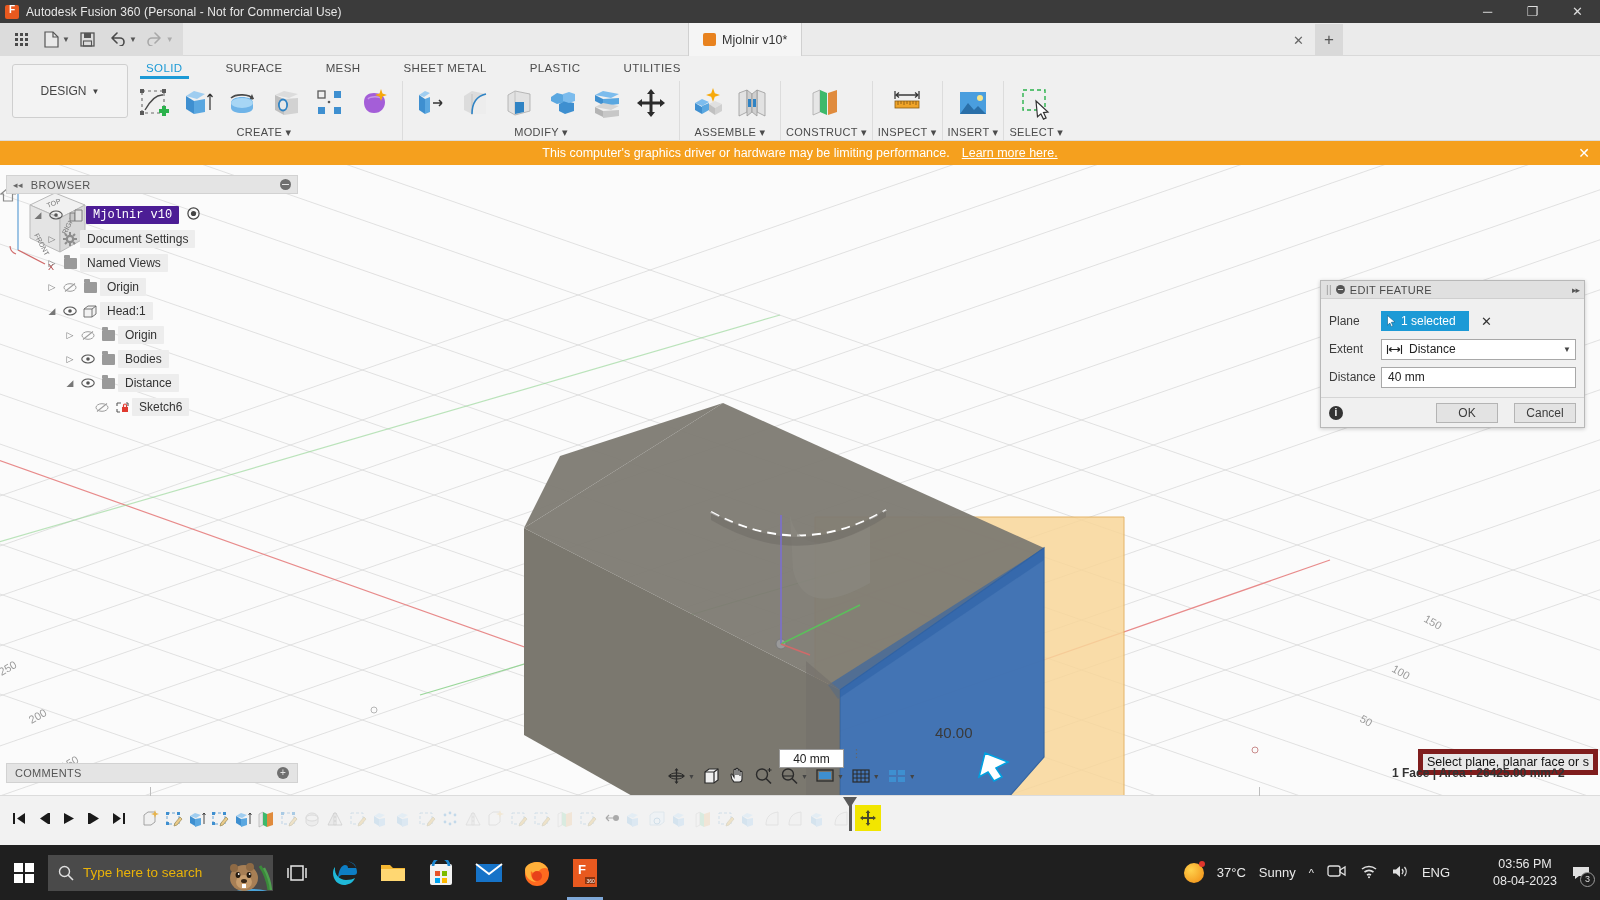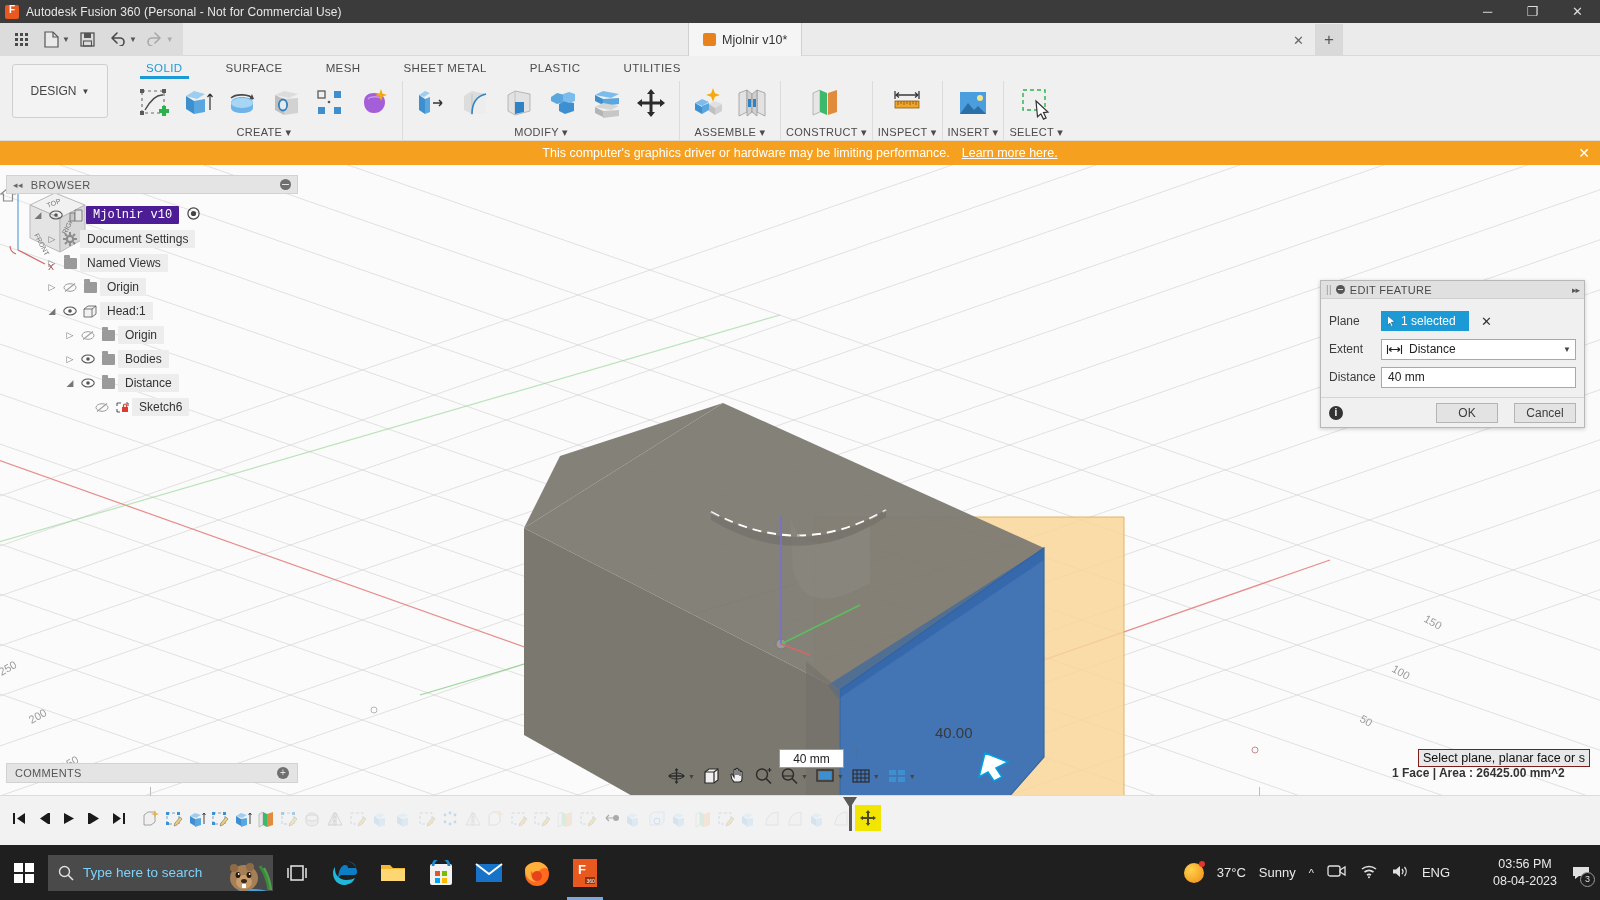--- a/index.html
+++ b/index.html
@@ -55,21 +55,21 @@
   .circ{width:16px;height:16px;border:1.6px solid #5a5a5a;border-radius:50%;position:relative;}
   .circ::after{content:"";position:absolute;left:6px;top:3px;width:1.4px;height:5px;background:#5a5a5a;}
   .circ::before{content:"";position:absolute;left:7px;top:7px;width:4px;height:1.4px;background:#5a5a5a;}
   .qmark{width:16px;height:16px;border:1.6px solid #5a5a5a;border-radius:50%;font-size:11px;display:flex;align-items:center;justify-content:center;color:#5a5a5a;font-weight:bold;}
   .avatar{width:20px;height:20px;border-radius:50%;background:#8a9bab;position:relative;overflow:hidden;}
   .avatar::after{content:"";position:absolute;width:8px;height:8px;border-radius:50%;background:#4e5f70;left:6px;top:3px;}
   .avatar::before{content:"";position:absolute;width:16px;height:9px;border-radius:8px 8px 0 0;background:#4e5f70;left:2px;top:12px;}
 
   
   .ribbon{position:absolute;top:56px;left:0;width:1600px;height:85px;background:#f0f0f0;border-bottom:1px solid #dcdcdc;}
-  .design-btn{position:absolute;left:12px;top:8px;width:96px;height:54px;border:1px solid #cfcfcf;border-radius:3px;background:#f3f3f3;display:flex;align-items:center;justify-content:center;font-size:12px;color:#444;}
+  .design-btn{position:absolute;left:12px;top:8px;width:116px;height:54px;border:1px solid #cfcfcf;border-radius:3px;background:#f3f3f3;display:flex;align-items:center;justify-content:center;font-size:12px;color:#444;}
   .tabs{position:absolute;left:132px;top:3px;display:flex;gap:15px;}
   .tabs .tab{padding:3px 14px 5px;font-size:11.5px;color:#4b4b4b;letter-spacing:.4px;position:relative;}
   .tabs .tab.active{color:#1c9ad6;}
   .tabs .tab.active::after{content:"";position:absolute;left:8px;right:8px;bottom:0;height:3px;background:#1c9ad6;}
   .panels{position:absolute;left:126px;top:24px;display:flex;align-items:flex-end;height:60px;}
   .panel{display:flex;flex-direction:column;align-items:center;padding:0 5px;position:relative;}
   .panel+.panel{border-left:1px solid #dcdcdc;}
   .prow{display:flex;align-items:center;gap:2px;height:44px;padding:0 2px;}
   .pbtn{width:42px;height:42px;display:flex;align-items:center;justify-content:center;}
   .plabel{font-size:11px;color:#4b4b4b;letter-spacing:.3px;height:15px;line-height:15px;}
@@ -117,21 +117,21 @@
   .sel-input{flex:1;height:21px;background:#fff;border:1px solid #a8a8a8;display:flex;align-items:center;padding:0 4px;gap:6px;font-size:12px;color:#222;position:relative;}
   .sel-input .cv{margin-left:auto;font-size:8px;color:#444;}
   .txt-input{flex:1;height:21px;background:#fff;border:1px solid #a8a8a8;display:flex;align-items:center;padding:0 6px;font-size:12px;color:#222;}
   .dlg .ft{border-top:1px solid #d5d5d5;height:30px;display:flex;align-items:center;padding:0 8px;}
   .info-ic{width:14px;height:14px;border-radius:50%;background:#333;color:#fff;font-size:10px;font-weight:bold;display:flex;align-items:center;justify-content:center;}
   .dlgbtn{width:62px;height:20px;background:#e3e3e3;border:1px solid #b4b4b4;font-size:12px;color:#3c3c3c;display:flex;align-items:center;justify-content:center;}
   .dlg .ft .spacer{margin-left:auto;}
   .dlg .ft .dlgbtn+ .dlgbtn{margin-left:16px;}
 
   
-  .tooltip{position:absolute;left:1418px;top:749px;background:#e8e8e8;border:1px solid #7f1d1d;padding:1px 4px;font-size:12.5px;color:#111;white-space:nowrap;}
+  .tooltip{position:absolute;left:1418px;top:749px;background:#e8e8e8;border:5px solid #7f1d1d;padding:1px 4px;font-size:12.5px;color:#111;white-space:nowrap;}
   .statusline{position:absolute;left:1392px;top:766px;font-size:12px;color:#333;font-weight:bold;}
 
   
   .vtb{position:absolute;left:664px;top:764px;height:24px;display:flex;align-items:center;gap:1px;}
   .vtb .vb{height:22px;display:flex;align-items:center;gap:2px;padding:0 3px;color:#3c4a5a;}
   .vtb .ca{font-size:7px;color:#444;}
   .dimbox{position:absolute;left:779px;top:749px;width:65px;height:19px;background:#fff;border:1px solid #9a9a9a;display:flex;align-items:center;justify-content:center;font-size:12px;color:#222;}
   .dimdots{position:absolute;left:851px;top:750px;color:#666;font-size:11px;line-height:6px;letter-spacing:0;}
 
   
@@ -144,21 +144,21 @@
   .tl-marker::before{content:"";position:absolute;left:-12px;top:-8px;width:0;height:0;border-left:7px solid transparent;border-right:7px solid transparent;border-top:11px solid #595959;}
   .tl-marker::after{content:"";position:absolute;left:-6px;top:-8px;width:3px;height:34px;background:#595959;}
   .tl-ruler{position:absolute;left:150px;right:340px;top:-9px;height:9px;border-left:1px solid #bdbdbd;border-right:1px solid #bdbdbd;}
 
   
   .taskbar{position:absolute;top:845px;left:0;width:1600px;height:55px;background:#1f1f1f;display:flex;align-items:center;}
   .startbtn{width:48px;height:55px;display:flex;align-items:center;justify-content:center;}
   .winlogo{display:grid;grid-template-columns:9px 9px;grid-template-rows:9px 9px;gap:2px;}
   .winlogo i{background:#fff;display:block;}
   .searchbox{width:225px;height:36px;background:#4a4a4a;display:flex;align-items:center;padding:0 10px;gap:9px;position:relative;overflow:hidden;}
-  .searchbox .ph{color:#7dd3fc;font-size:13.5px;}
+  .searchbox .ph{color:#eab308;font-size:13.5px;}
   .searchbox .beaver{position:absolute;right:0;top:3px;width:55px;height:40px;}
   .tb-ic{width:48px;height:55px;display:flex;align-items:center;justify-content:center;position:relative;}
   .tb-ic.active::after{content:"";position:absolute;bottom:0;left:6px;right:6px;height:3px;background:#7ea8d8;}
   .tray{margin-left:auto;display:flex;align-items:center;gap:13px;padding-right:8px;color:#e9e9e9;font-size:13px;}
   .clock{display:flex;flex-direction:column;align-items:center;font-size:12.5px;line-height:17px;margin-left:30px;}
   .notif{width:22px;height:22px;position:relative;display:flex;align-items:center;justify-content:center;}
   .notif .badge{position:absolute;right:-3px;bottom:-3px;width:15px;height:15px;border-radius:50%;border:1px solid #9a9a9a;color:#ddd;font-size:9px;display:flex;align-items:center;justify-content:center;background:#1f1f1f;}
   .weather-ic{width:20px;height:20px;border-radius:50%;background:radial-gradient(circle at 35% 35%,#ffd24d,#f08a12);position:relative;}
   .weather-ic::after{content:"";position:absolute;right:-1px;top:-2px;width:6px;height:6px;background:#e0362d;border-radius:50%;}
 </style>

